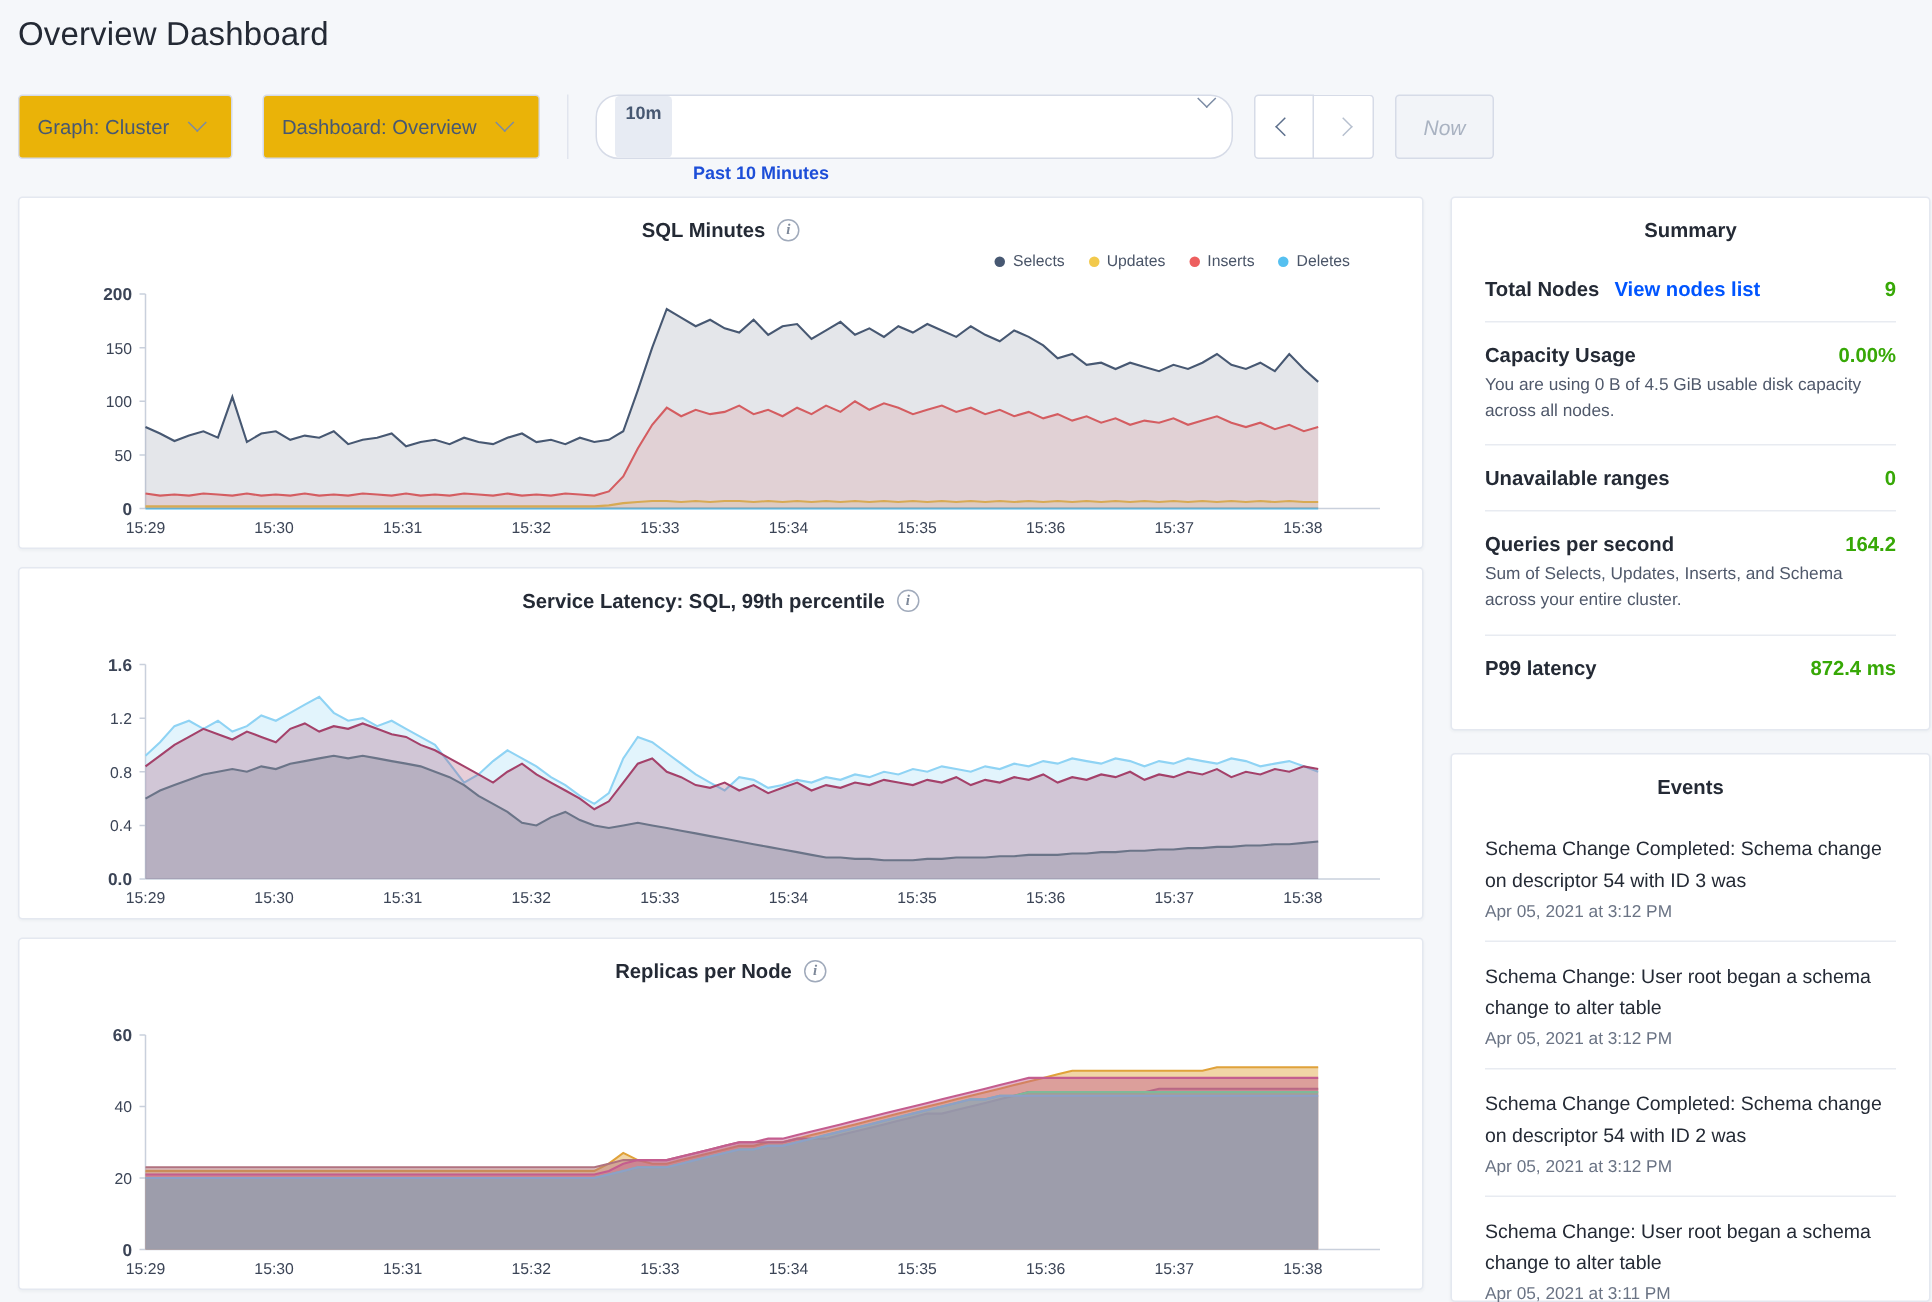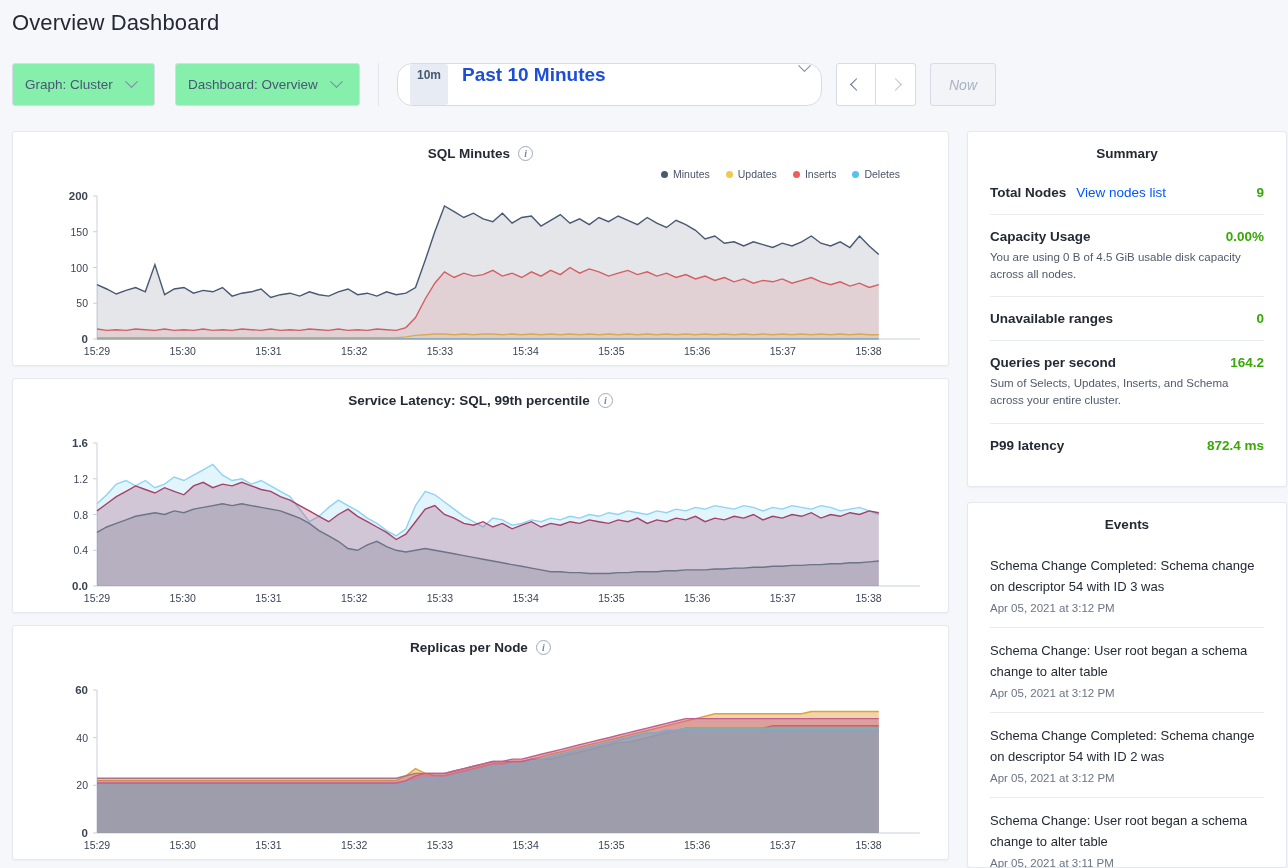--- a/index.html
+++ b/index.html
@@ -19,21 +19,21 @@
     letter-spacing: 0.1px;
   }
 
   
   .toolbar {
     position: absolute; left: 12px; top: 63px;
     display: flex; align-items: center; gap: 0;
   }
   .dropdown {
     height: 43px; border: 1px solid #d6dbe7; border-radius: 3px;
-    background: #86efac; display: flex; align-items: center;
+    background: #eab308; display: flex; align-items: center;
     padding: 0 12px; font-size: 13.5px; color: #475872;
     cursor: pointer; white-space: nowrap;
   }
   .dropdown .label { font-weight: 400; }
   .chev {
     margin-left: 14px; width: 9px; height: 9px;
     border-right: 1.6px solid #7b8ba4; border-bottom: 1.6px solid #7b8ba4;
     transform: rotate(45deg) translate(-2px,-2px);
   }
   .gap { width: 20px; }
@@ -42,21 +42,21 @@
   }
   .timepicker {
     width: 425px; height: 43px; border: 1px solid #d6dbe7; border-radius: 15px;
     background: #fff; display: flex; 
     padding: 0 12px; cursor: pointer;
   }
   .pill {
     background: #e7ebf3; color: #475872; font-size: 12px; font-weight: 700;
     border-radius: 3px; padding: 4px 7px; margin-right: 14px;
   }
-  .timepicker .ttext { font-size: 19px; font-weight: 700; color: #1d4ed8; }
+  .timepicker .ttext { font-size: 12px; font-weight: 700; color: #1d4ed8; margin-top: 44px; }
   .timepicker .chev { margin-left: auto; }
 
   .navbtns { display: flex; margin-left: 14px; }
   .navbtn {
     width: 40px; height: 43px; border: 1px solid #d6dbe7; background: #fff;
     display: flex; align-items: center; justify-content: center; cursor: pointer;
   }
   .navbtn:first-child { border-radius: 3px 0 0 3px; }
   .navbtn:last-child { border-radius: 0 3px 3px 0; border-left: none; }
   .arrow {
@@ -105,21 +105,21 @@
   .side-title {
     text-align: center; font-size: 13.5px; font-weight: 700; color: #242a35;
     margin-top: 14px;
   }
   .sum-row { padding: 0 22px; }
   .sum-line {
     display: flex; align-items: baseline; justify-content: space-between;
     font-size: 13.5px; font-weight: 700; color: #242a35;
   }
   .sum-line .left { display: flex; align-items: flex-start; gap: 10px; }
-  .sum-link { color: #0055ff; font-weight: 400; cursor: pointer; }
+  .sum-link { color: #0055ff; font-weight: 700; cursor: pointer; }
   .sum-val { color: #37a806; font-weight: 700; font-size: 13.5px; }
   .sum-desc { font-size: 11.5px; color: #50596b; line-height: 1.45; margin-top: 5px; }
   .hr { height: 1px; background: #e8ebf1; margin: 14px 22px; }
 
   .ev-item { padding: 0 22px; }
   .ev-text { font-size: 13px; color: #242a35; line-height: 1.58; }
   .ev-time { font-size: 11.5px; color: #6a7384; margin-top: 5px; }
   .ev-hr { height: 1px; background: #e8ebf1; margin: 13px 22px; }
 
   svg text { font-family: "Liberation Sans", sans-serif; }
@@ -161,21 +161,21 @@
   </div>
 
   <div class="card" style="left:12px; top:131px; width:937px; height:235px;">
     <div class="chart-card-title">
       <span>SQL Minutes</span>
       <span class="info-icon">i</span>
     </div>
     <div class="legend">
       <span class="item">
         <span class="dot" style="background:#475872"></span>
-        <span>Minutes</span>
+        <span>Selects</span>
       </span>
       <span class="item">
         <span class="dot" style="background:#f2c94c"></span>
         <span>Updates</span>
       </span>
       <span class="item">
         <span class="dot" style="background:#ed5f5f"></span>
         <span>Inserts</span>
       </span>
       <span class="item">

